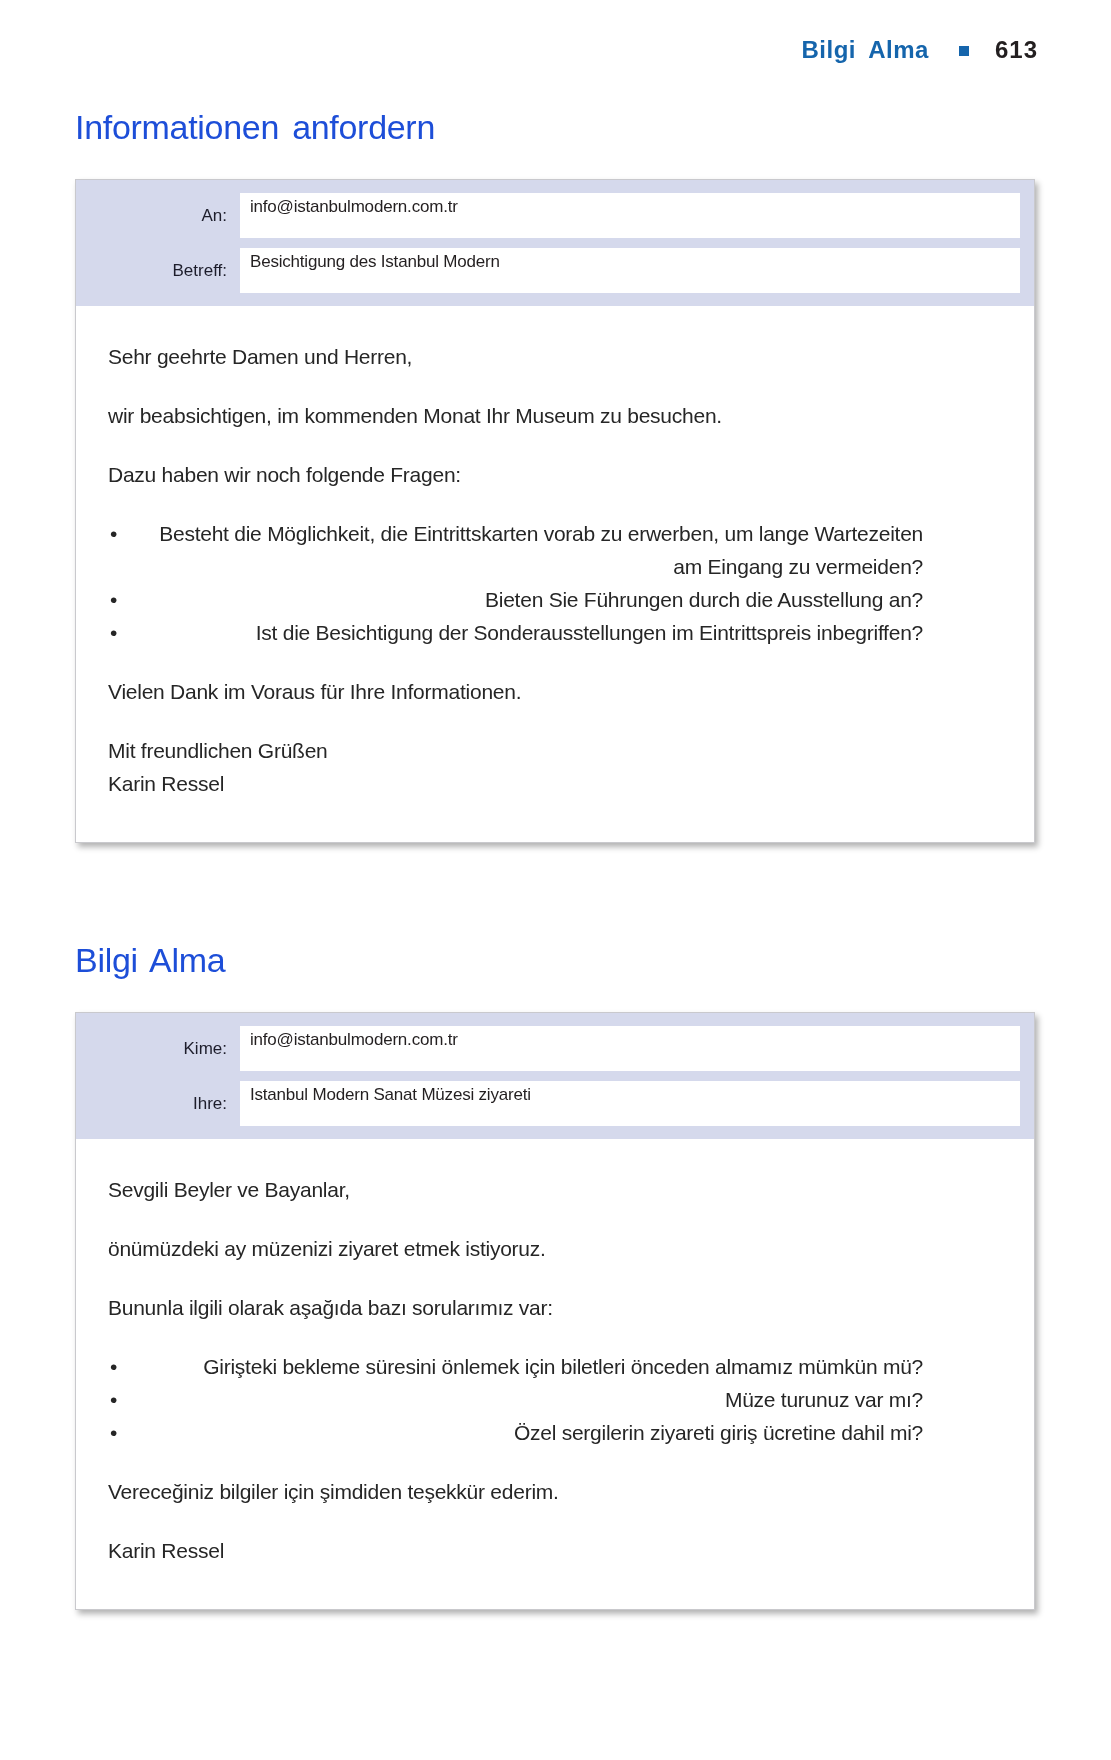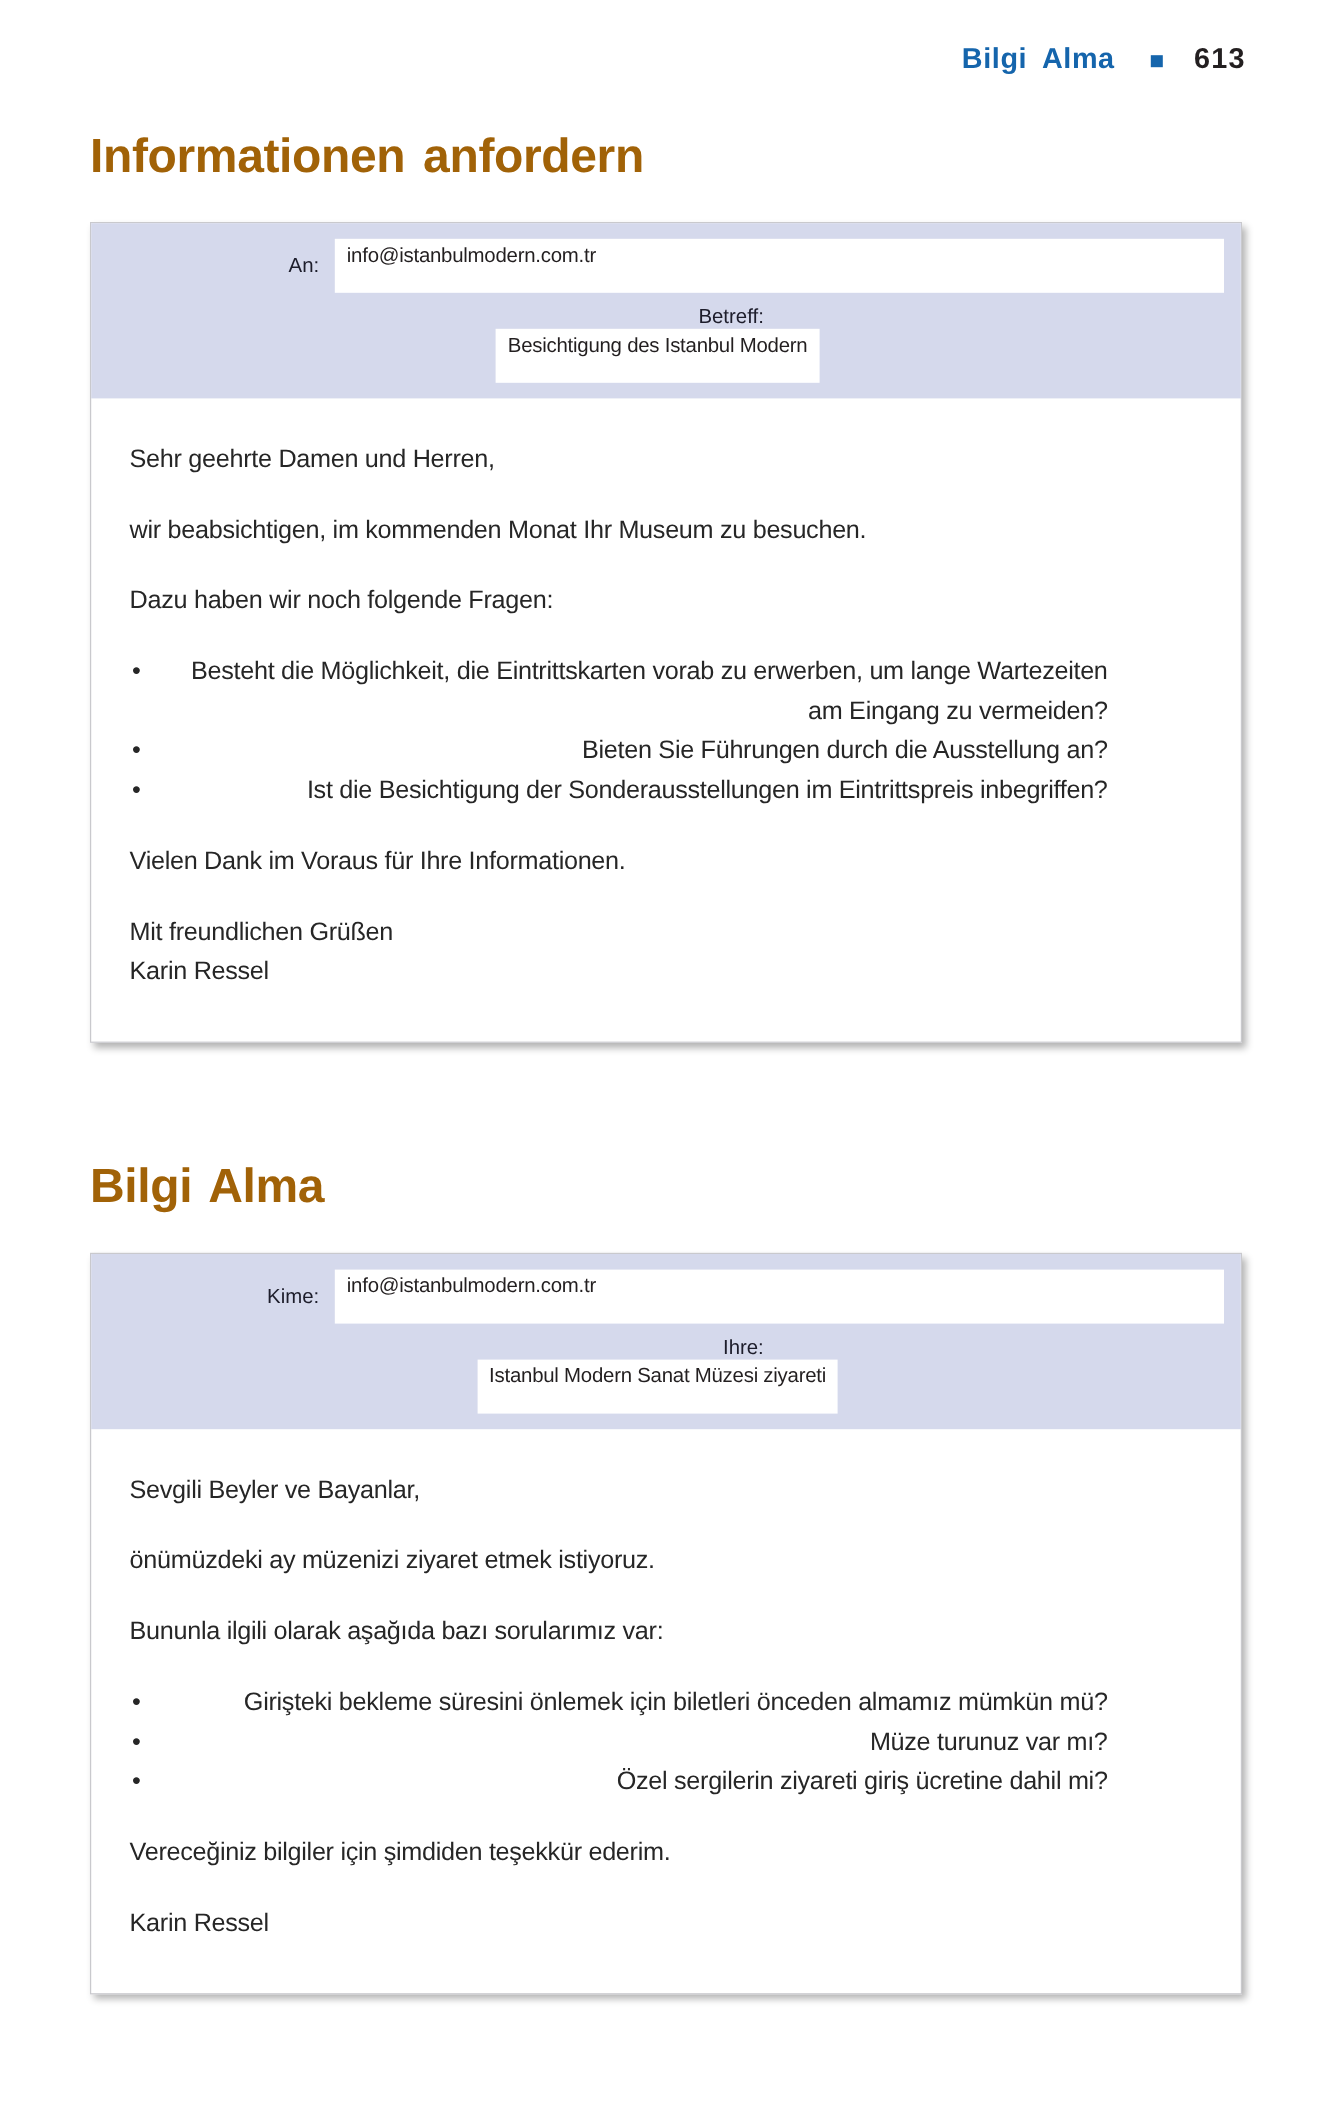--- a/index.html
+++ b/index.html
@@ -22,44 +22,44 @@
     word-spacing:6px;
   }
   .rh-square {
     width:10px; height:10px; background:#1565ac;
     margin:2px 26px 0 30px;
   }
   .rh-page { color:#231f20; font-weight:bold; font-size:24px; letter-spacing:1px; }
 
   
   .section-title {
-    color:#a16207; font-weight:bold; font-size:40px;
+    color:#1d4ed8; font-weight:normal; font-size:34px;
     letter-spacing:-0.3px; word-spacing:4px;
     margin:0 0 0 75px;
   }
   .title-german { padding-top:44px; }
   .title-turkish { padding-top:98px; }
 
   
   .email-card {
     width:960px;
     margin:32px 0 0 75px;
     background:#ffffff;
     border:1px solid #c9c9cd;
     box-shadow:3px 4px 6px rgba(0,0,0,0.30);
     box-sizing:border-box;
   }
   .email-head {
     background:#d5d9ec;
     padding:13px 14px 13px 0;
   }
   .field-row { display:flex; align-items:center; margin-bottom:10px; }
-  .field-row:last-child { margin-bottom:0;flex-direction:column; }
+  .field-row:last-child { margin-bottom:0; }
   .field-label {
-    width:203px; text-align:right; padding-right:13px;
+    width:164px; text-align:right; padding-right:13px;
     font-size:17px; color:#1d1d2b;
     flex:0 0 auto; box-sizing:border-box;
   }
   .field-value {
     flex:1 1 auto;
     background:#ffffff;
     font-size:17px; color:#231f20;
     padding:4px 10px 21px 10px;
     min-height:17px;
     letter-spacing:-0.2px;

